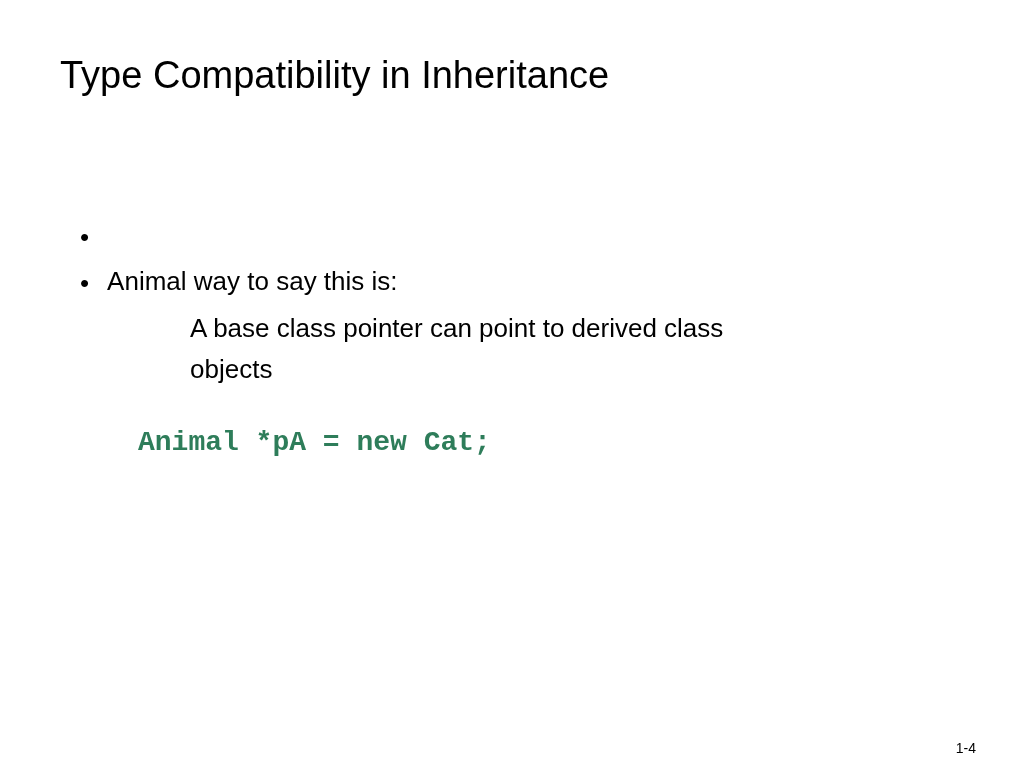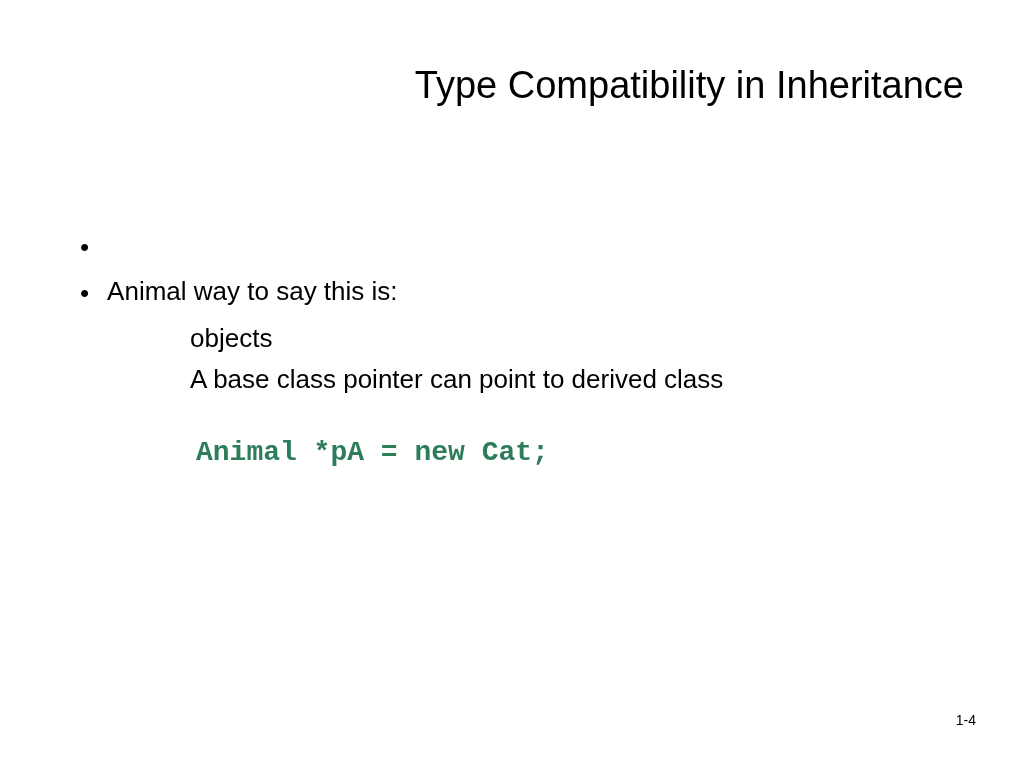--- a/index.html
+++ b/index.html
@@ -15,25 +15,25 @@
       position: relative;
       overflow: hidden;
     }
     .slide {
       width: 100%;
       height: 100%;
       padding: 40px 60px;
       position: relative;
     }
     .title {
-      text-align: right;
+      text-align: left;
       font-size: 38px;
       font-weight: normal;
       color: #000000;
-      margin-top: 24px;
+      margin-top: 14px;
       margin-bottom: 120px;
     }
     .content {
       padding-left: 20px;
     }
     .bullet-item {
       display: flex;
       align-items: flex-start;
       margin-bottom: 8px;
     }
@@ -55,26 +55,26 @@
       line-height: 1.45;
       margin-left: 110px;
       margin-top: 4px;
       margin-bottom: 4px;
     }
     .code-line {
       font-family: "Courier New", Courier, monospace;
       font-weight: bold;
       font-size: 28px;
       color: #2e7d5a;
-      margin-left: 116px;
+      margin-left: 58px;
       margin-top: 38px;
     }
     .page-number {
       position: absolute;
-      bottom: 40px;
+      bottom: 12px;
       right: 48px;
       font-size: 14px;
       color: #000000;
       font-family: Arial, sans-serif;
     }
   </style>
 </head>
 <body>
 
 <div class="slide">
@@ -83,20 +83,20 @@
   <div class="content">
     <div class="bullet-item">
       <span class="bullet">•</span>
     </div>
 
     <div class="bullet-item">
       <span class="bullet">•</span>
       <span class="bullet-text">Animal way to say this is:</span>
     </div>
 
+    <div class="sub-text">A base class pointer can point to derived class</div>
     <div class="sub-text">objects</div>
-    <div class="sub-text">A base class pointer can point to derived class</div>
 
     <div class="code-line">Animal *pA = new Cat;</div>
   </div>
 
   <div class="page-number">1-4</div>
 </div>
 
 </body></html>

